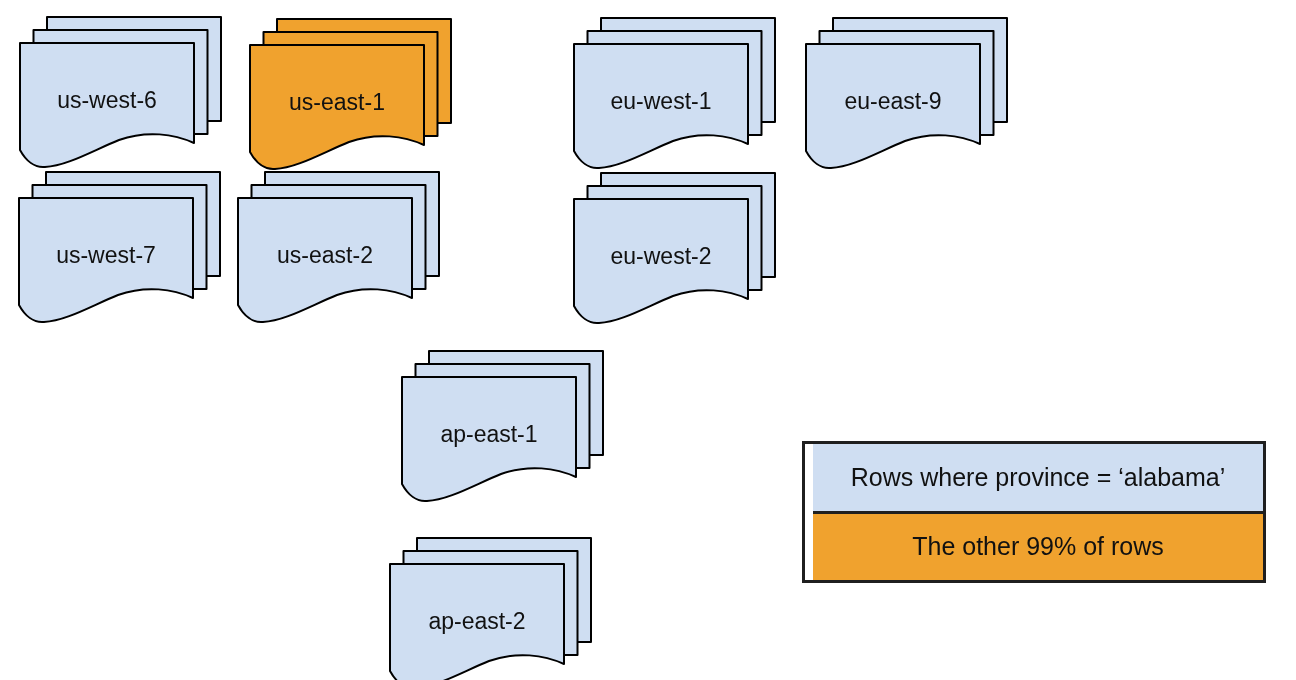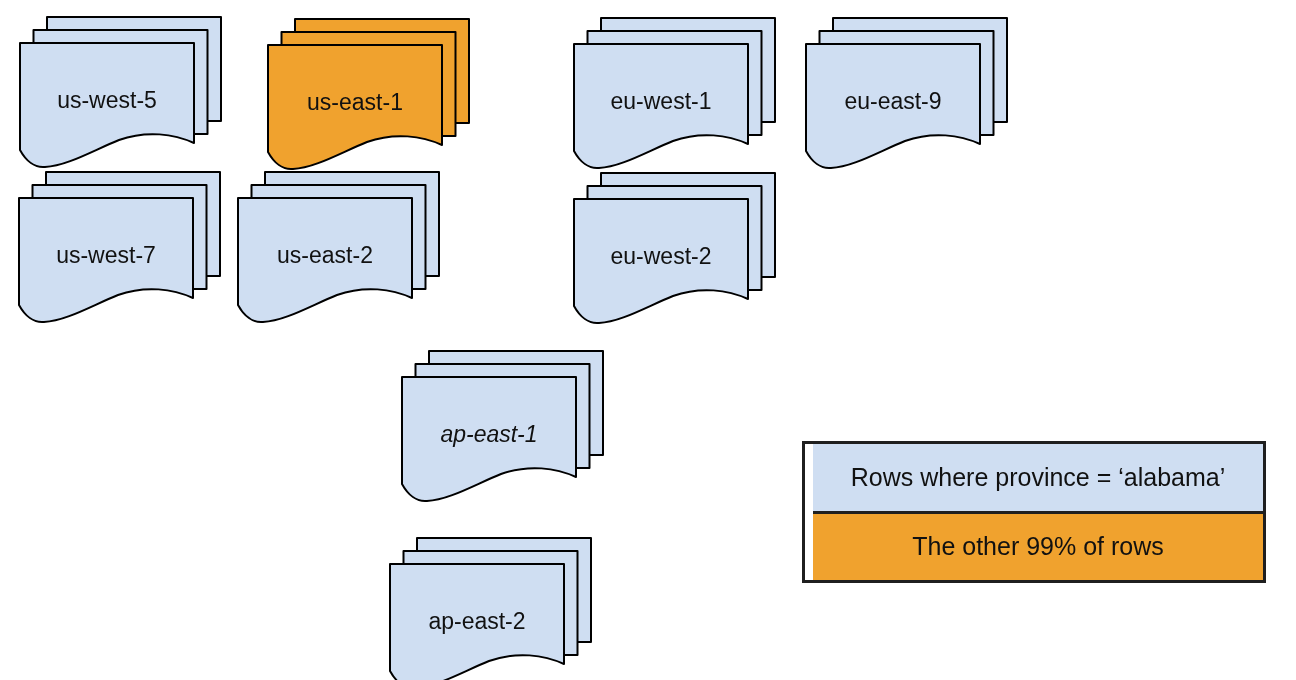--- a/index.html
+++ b/index.html
@@ -81,23 +81,23 @@
   </div>
 <div class="stack blue" style="left: 19px; top: 16px; z-index: 4;">
     <svg width="204" height="154" viewBox="0 0 204 154">
       <rect class="doc" x="28" y="1" width="174" height="104"></rect>
       <rect class="doc" x="14.5" y="14" width="174" height="104"></rect>
       <path class="doc" d="M1,27 L175,27 L175,127
                C155,118 128,114 100,124
                C75,134 48,150 26,151
                C16,152 7,145 1,134 Z"></path>
     </svg>
-    <span class="stack-label">us-west-5</span>
+    <span class="stack-label">us-west-6</span>
   </div>
-    <div class="stack orange" style="left: 249px; top: 18px; z-index: 4; margin-left: 18px;">
+    <div class="stack orange" style="left: 249px; top: 18px; z-index: 4;">
     <svg width="204" height="154" viewBox="0 0 204 154">
       <rect class="doc" x="28" y="1" width="174" height="104"></rect>
       <rect class="doc" x="14.5" y="14" width="174" height="104"></rect>
       <path class="doc" d="M1,27 L175,27 L175,127
                C155,118 128,114 100,124
                C75,134 48,150 26,151
                C16,152 7,145 1,134 Z"></path>
     </svg>
     <span class="stack-label">us-east-1</span>
   </div>
@@ -149,21 +149,21 @@
     <svg width="204" height="154" viewBox="0 0 204 154">
       <rect class="doc" x="28" y="1" width="174" height="104"></rect>
       <rect class="doc" x="14.5" y="14" width="174" height="104"></rect>
       <path class="doc" d="M1,27 L175,27 L175,127
                C155,118 128,114 100,124
                C75,134 48,150 26,151
                C16,152 7,145 1,134 Z"></path>
     </svg>
     <span class="stack-label">eu-west-2</span>
   </div>
-    <div class="stack blue" style="left: 401px; top: 350px; z-index: 2; font-style: italic;">
+    <div class="stack blue" style="left: 401px; top: 350px; z-index: 2;">
     <svg width="204" height="154" viewBox="0 0 204 154">
       <rect class="doc" x="28" y="1" width="174" height="104"></rect>
       <rect class="doc" x="14.5" y="14" width="174" height="104"></rect>
       <path class="doc" d="M1,27 L175,27 L175,127
                C155,118 128,114 100,124
                C75,134 48,150 26,151
                C16,152 7,145 1,134 Z"></path>
     </svg>
     <span class="stack-label">ap-east-1</span>
   </div>

